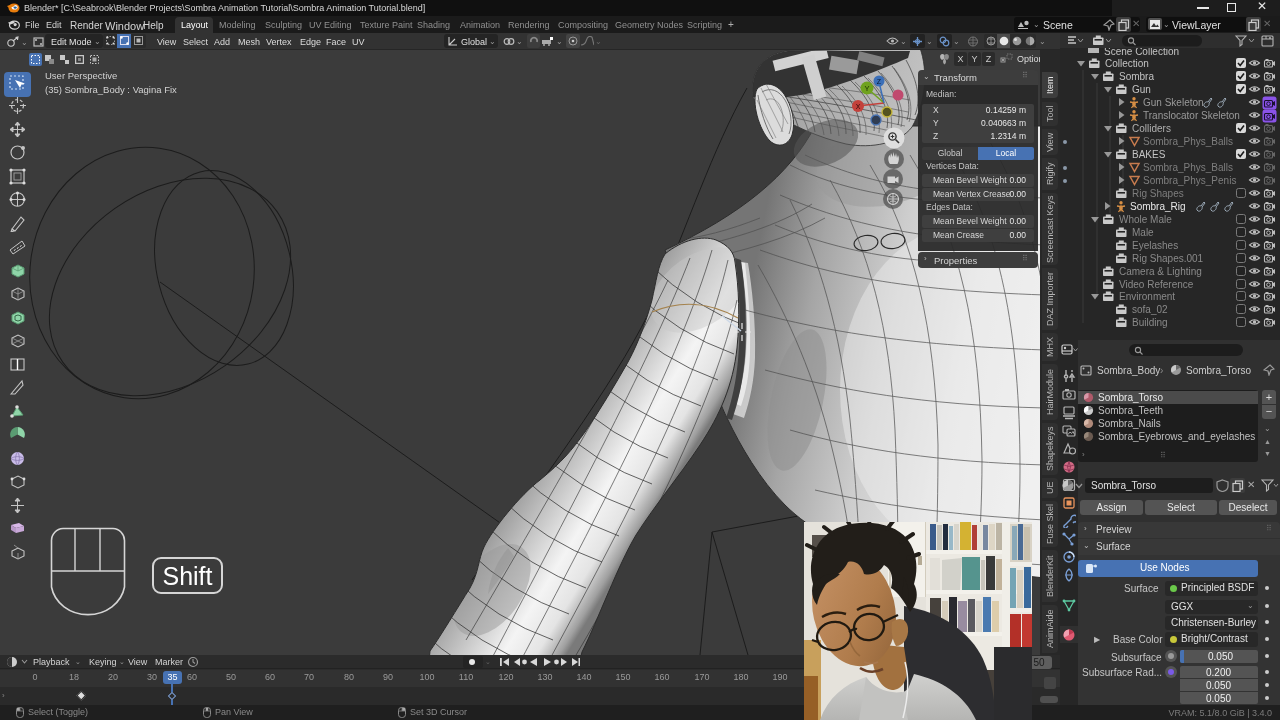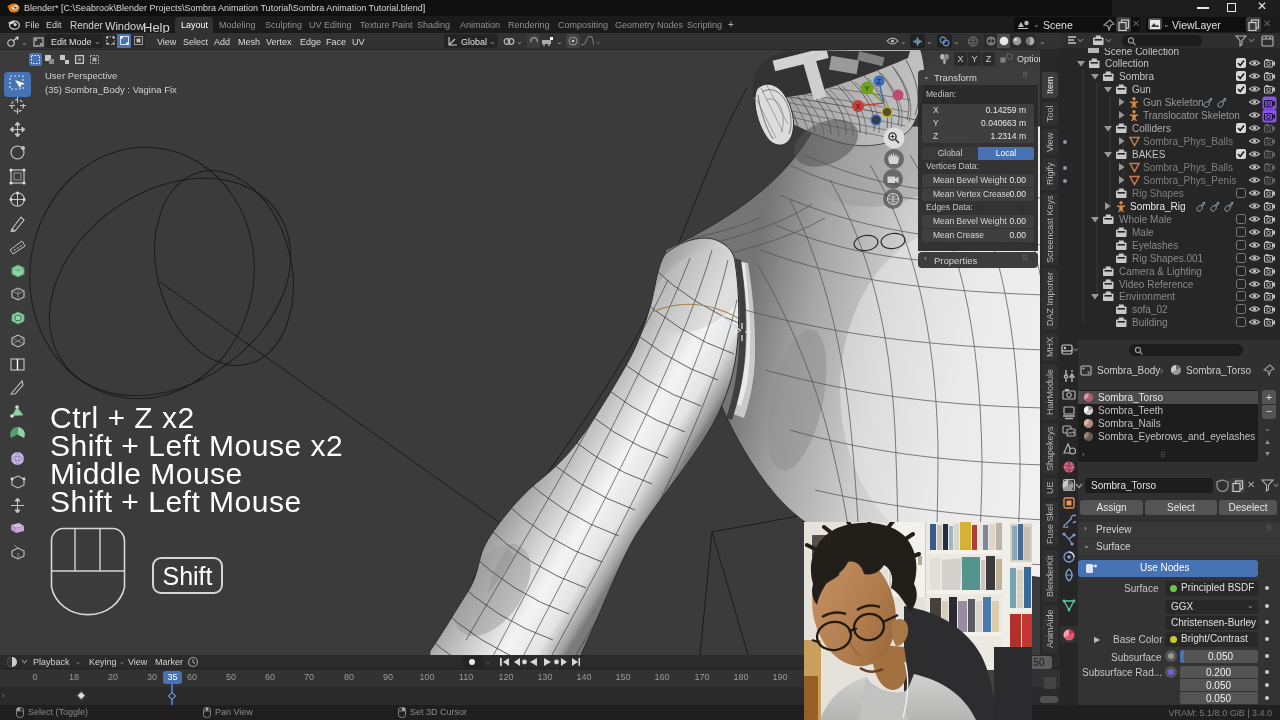--- a/index.html
+++ b/index.html
@@ -29,21 +29,21 @@
 <div class="a" style="left:0;top:16px;width:1280px;height:17px;background:#1b1b1b" id="topbar">
   <svg class="a" style="left:7px;top:3px" width="13" height="11" viewBox="0 0 14 11">
       <ellipse cx="8" cy="6.2" rx="5.3" ry="4.3" fill="none" stroke="#d5d5d5" stroke-width="1.3"></ellipse>
       <circle cx="8.8" cy="5.6" r="1.7" fill="#d5d5d5"></circle>
       <path d="M1 3.5 L6.5 1.5 L8.5 3.8 L3.5 5.5 Z" fill="#d5d5d5"></path>
     </svg>
   <div class="a tx" style="left:25px;top:4px;font-size:9px;color:#d4d4d4">File</div>
   <div class="a tx" style="left:46px;top:4px;font-size:9px;color:#d4d4d4">Edit</div>
   <div class="a tx" style="left:70px;top:4px;font-size:10px;color:#d4d4d4">Render</div>
   <div class="a tx" style="left:105px;top:4px;font-size:11px;color:#d4d4d4">Window</div>
-  <div class="a tx" style="left:143px;top:4px;font-size:13px;color:#d4d4d4">Help</div>
+  <div class="a tx" style="left:143px;top:4px;font-size:10px;color:#d4d4d4">Help</div>
   <div class="a" style="left:175px;top:1px;width:38px;height:16px;background:#323232;border-radius:4px 4px 0 0"></div>
   <div class="a tx" style="left:181px;top:4px;font-size:9px;color:#fff">Layout</div>
   <div class="a tx" style="left:219px;top:4px;font-size:9px;color:#909090">Modeling</div>
   <div class="a tx" style="left:265px;top:4px;font-size:9px;color:#909090">Sculpting</div>
   <div class="a tx" style="left:309px;top:4px;font-size:9px;color:#909090">UV Editing</div>
   <div class="a tx" style="left:360px;top:4px;font-size:9px;color:#909090">Texture Paint</div>
   <div class="a tx" style="left:417px;top:4px;font-size:9px;color:#909090">Shading</div>
   <div class="a tx" style="left:460px;top:4px;font-size:9px;color:#909090">Animation</div>
   <div class="a tx" style="left:508px;top:4px;font-size:9px;color:#909090">Rendering</div>
   <div class="a tx" style="left:558px;top:4px;font-size:9px;color:#909090">Compositing</div>
@@ -590,23 +590,20 @@
     <div class="tab" style="top:218px;height:62px">DAZ Importer</div>
     <div class="tab" style="top:283px;height:28px">MHX</div>
     <div class="tab" style="top:314px;height:56px">HairModule</div>
     <div class="tab" style="top:373px;height:52px">Shapekeys</div>
     <div class="tab" style="top:428px;height:20px">UE</div>
     <div class="tab" style="top:451px;height:46px">Fuse Skel</div>
     <div class="tab" style="top:500px;height:52px">BlenderKit</div>
     <div class="tab" style="top:555px;height:48px">AnimAide</div>
   </div>
 
-  <div class="a" style="left:50px;top:371px;font-size:30px;color:#fff;line-height:28px;letter-spacing:0.5px" id="keys">
-    Ctrl + Z x2<br>Shift + Left Mouse x2<br>Middle Mouse<br>Shift + Left Mouse
-  </div>
   <svg class="a" style="left:50px;top:494px" width="76" height="97" viewBox="0 0 76 97">
     <path d="M13 1.5 H63 A12 12 0 0 1 74.5 13.5 V60 A37 33 0 0 1 1.5 60 V13.5 A12 12 0 0 1 13 1.5 Z" fill="none" stroke="#d5d5d5" stroke-width="1.6"></path>
     <path d="M1.5 44 H74.5 M25 1.5 V44 M50 1.5 V44" stroke="#d5d5d5" stroke-width="1.4" fill="none"></path>
   </svg>
   <div class="a" style="left:152px;top:524px;width:71px;height:37px;border:2px solid #d5d5d5;border-radius:9px;color:#fff;font-size:25px;text-align:center;line-height:34px">Shift</div>
 </div>
 
 <div class="a" style="left:1060px;top:33px;width:220px;height:307px;background:#4c1d95" id="outliner">
 <svg width="220" height="307" viewBox="0 0 220 307" font-family="Liberation Sans" font-size="10">
 <defs>

